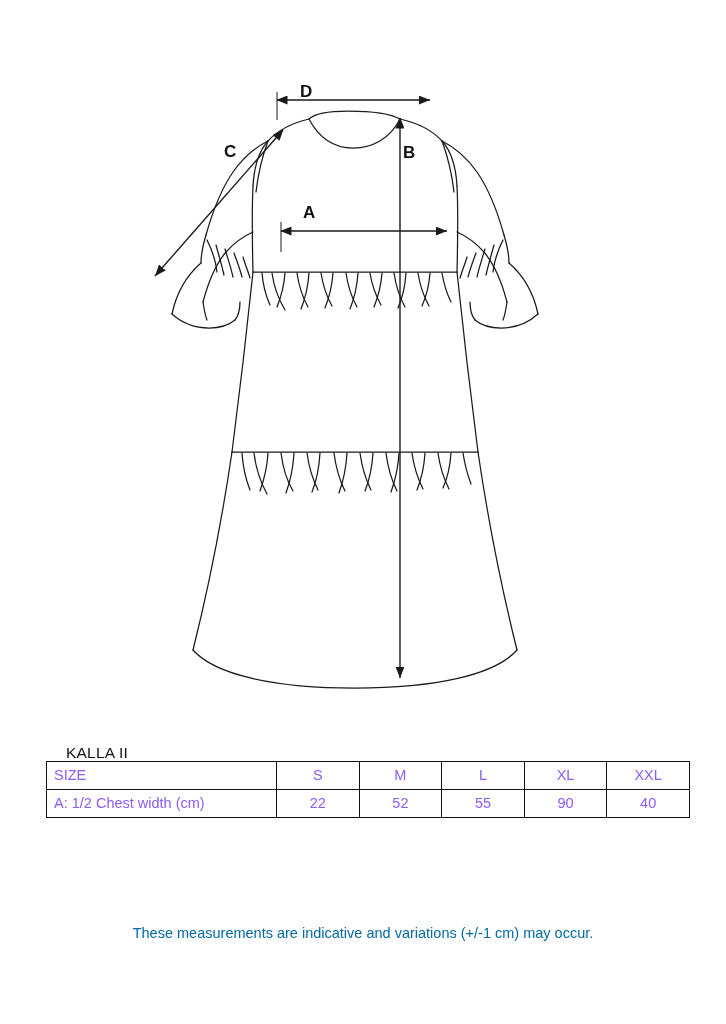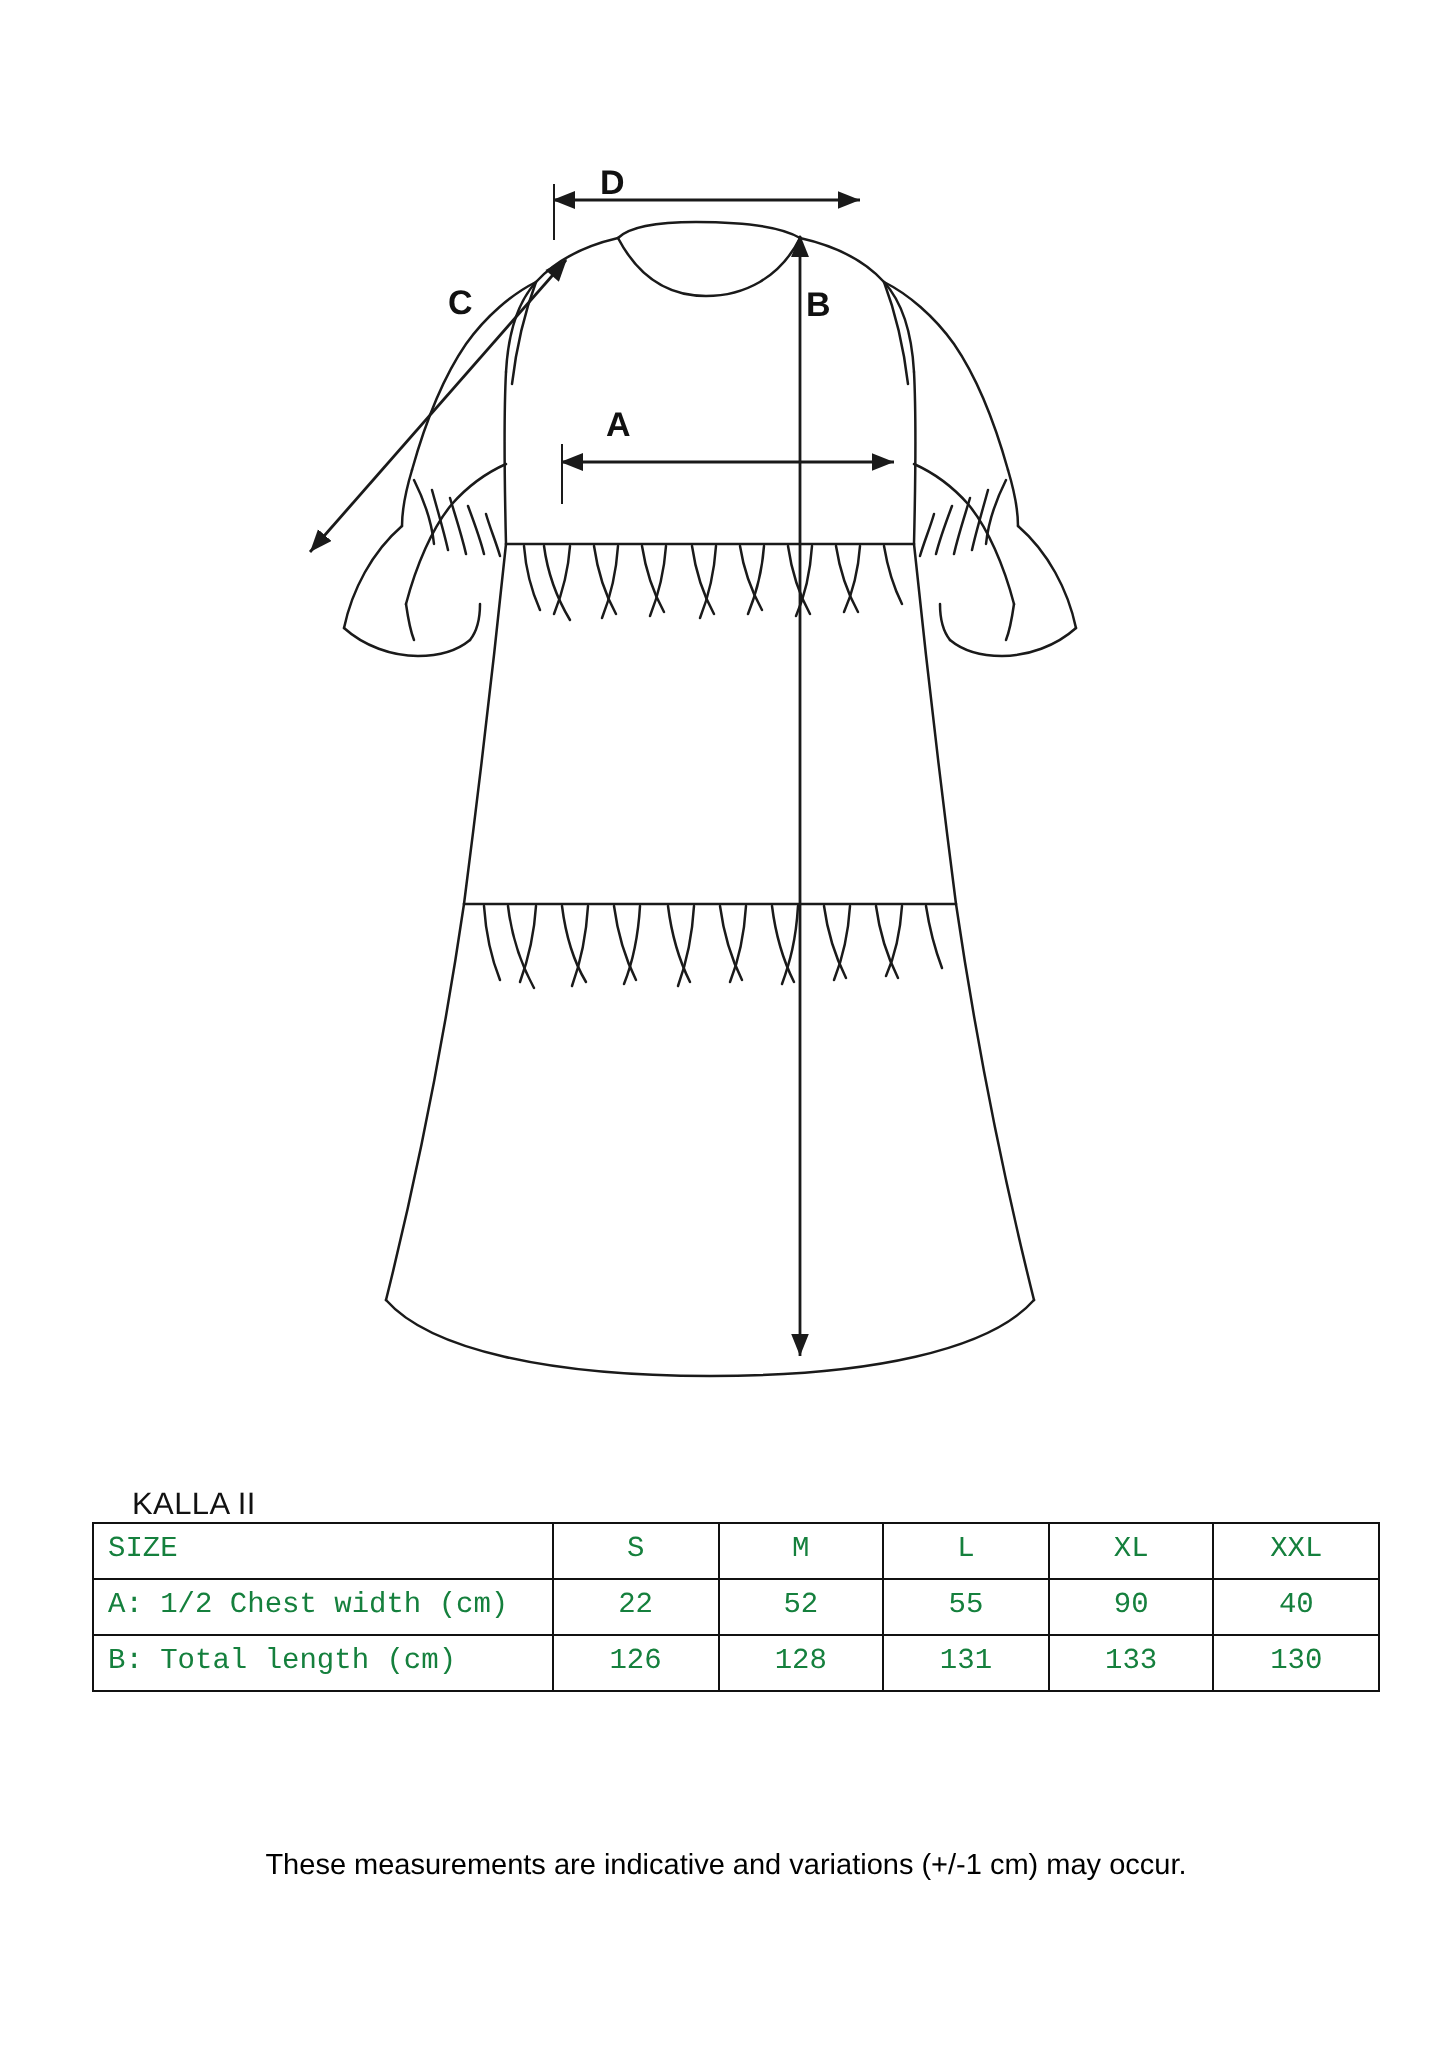--- a/index.html
+++ b/index.html
@@ -52,45 +52,44 @@
     left: 46px;
     top: 761px;
     width: 635px;
     border-collapse: collapse;
     table-layout: fixed;
   }
   #size-table td, #size-table th {
     border: 1px solid #111;
     font-size: 14.5px;
     font-weight: 400;
-    color: #15803d;
+    color: #8b5cf6;
     height: 27px;
     padding: 0;
     line-height: 27px;
-    font-family: Liberation Mono, monospace;
   }
   #size-table th.rowhead, #size-table td.rowhead {
     text-align: left;
     padding-left: 7px;
     width: 222px;
     white-space: nowrap;
   }
   #size-table th.colhead, #size-table td.val {
     text-align: center;
   }
   #size-table col.sizecol { width: 82.6px; }
   
   #footnote {
     position: absolute;
     left: 0;
     top: 925px;
     width: 726px;
     text-align: center;
     font-size: 14.5px;
-    color: #000000;
+    color: #0369a1;
   }
 </style>
 </head>
 <body>
 
 <div id="page">
 
   <div id="drawing">
     <svg width="726" height="718" viewBox="0 0 726 718" xmlns="http://www.w3.org/2000/svg">
       <defs>
@@ -239,26 +238,18 @@
     </thead>
     <tbody>
       <tr>
         <td class="rowhead">A: 1/2 Chest width (cm)</td>
         <td class="val">22</td>
         <td class="val">52</td>
         <td class="val">55</td>
         <td class="val">90</td>
         <td class="val">40</td>
       </tr>
-      <tr>
-        <td class="rowhead">B: Total length (cm)</td>
-        <td class="val">126</td>
-        <td class="val">128</td>
-        <td class="val">131</td>
-        <td class="val">133</td>
-        <td class="val">130</td>
-      </tr>
     </tbody>
   </table>
 
   <div id="footnote">These measurements are indicative and variations (+/-1 cm) may occur.</div>
 
 </div>
 
 </body></html>

